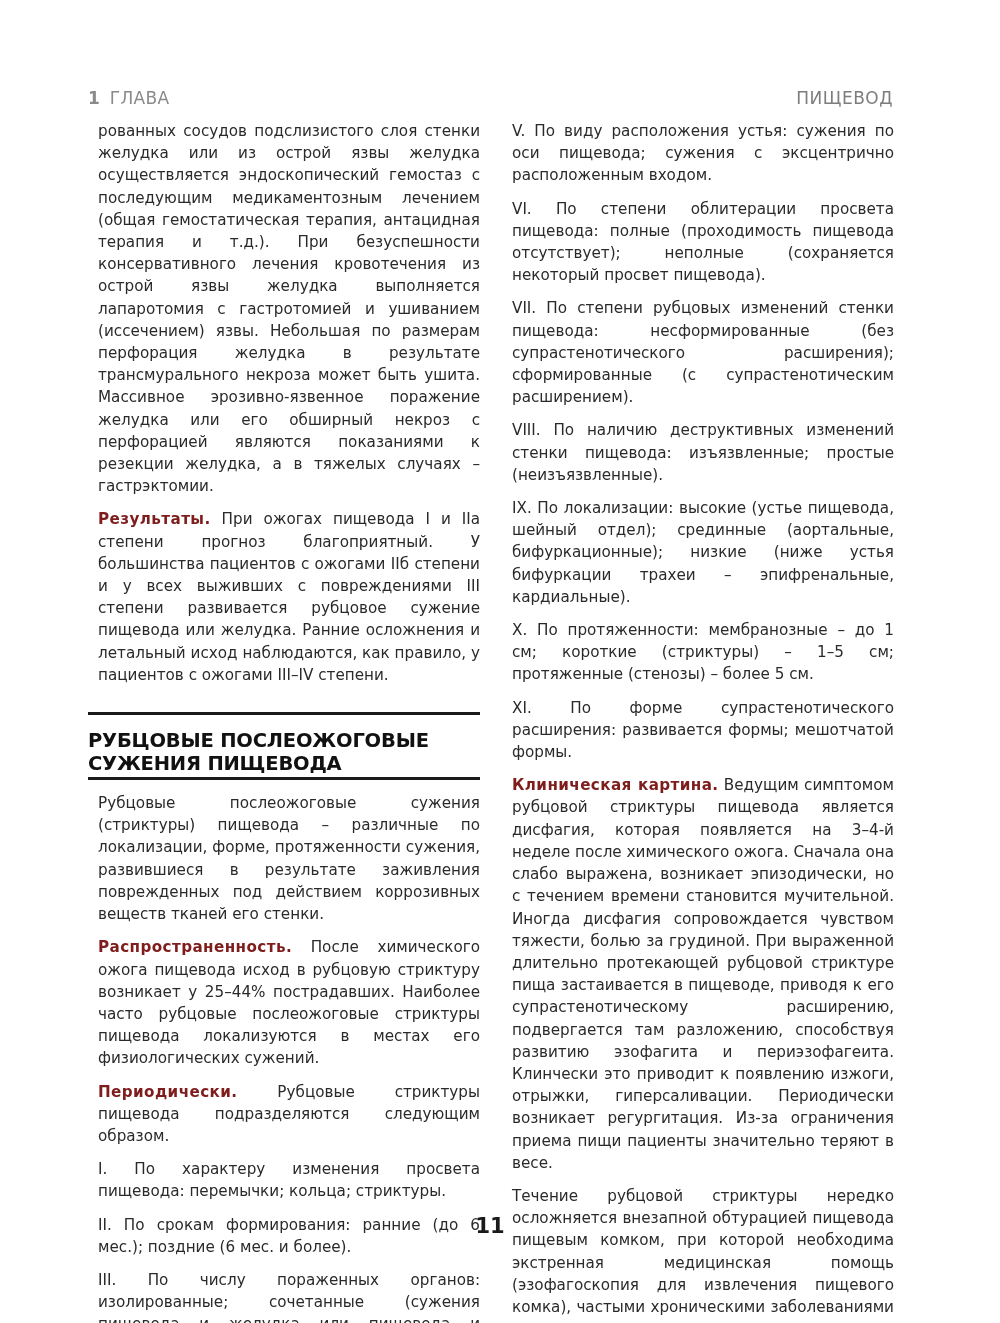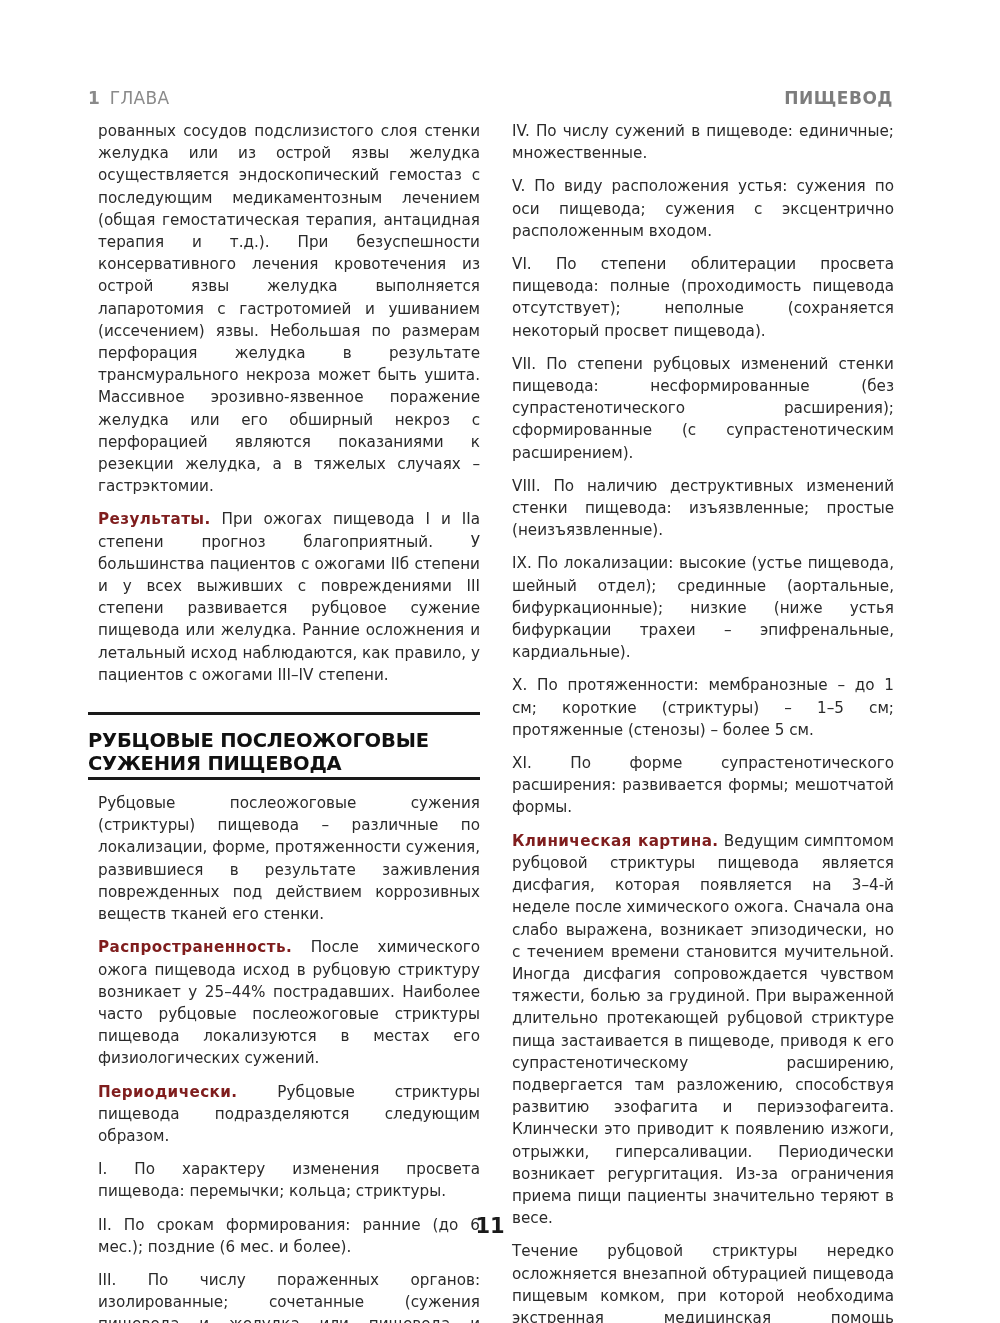--- a/index.html
+++ b/index.html
@@ -1,20 +1,20 @@
 <!DOCTYPE html>
 <html><head>
 <meta charset="utf-8">
 <style>
   html, body { margin: 0; padding: 0; background: #ffffff; }
   body { width: 1000px; height: 1323px; position: relative; overflow: hidden;
          font-family: "DejaVu Sans", sans-serif; color: #2a2a2a; }
   .header-left { position: absolute; left: 88px; top: 88px; font-size: 17px; color: #8a8a8a; letter-spacing: 0.3px; }
   .header-left .num { font-weight: bold; color: #8a8a8a; margin-right: 4px; }
-  .header-right { position: absolute; right: 107px; top: 88px; font-size: 17px; font-weight: bold; color: #7d7d7d; letter-spacing: 0.5px; }
+  .header-right { position: absolute; right: 107px; top: 88px; font-size: 17px; font-weight: normal; color: #7d7d7d; letter-spacing: 0.5px; }
   .col { position: absolute; top: 120px; width: 392px; font-size: 15.2px; line-height: 22.2px; text-align: justify; }
   .col-left { left: 88px; }
   .col-right { left: 502px; }
   .col p { margin: 0 0 11px 10px; }
   .lead { font-weight: bold; color: #7f1d1d; letter-spacing: 0.4px; }
   .rule { border: none; border-top: 3px solid #1a1a1a; margin: 0; }
   .section-title { font-weight: bold; font-size: 19.5px; line-height: 23px; color: #111; margin: 14px 0 2px 0; letter-spacing: -0.2px; text-align: left; }
   .definition-term { }
   .rule-top { margin-top: 26px; }
   .rule-bottom { margin-bottom: 12px; }
@@ -51,21 +51,20 @@
   <p>
     <span class="lead">Периодически.</span><span> Рубцовые стриктуры пищевода подразделяются следующим образом.</span>
   </p>
 
   <p>I. По характеру изменения просвета пищевода: перемычки; кольца; стриктуры.</p>
   <p>II. По срокам формирования: ранние (до 6 мес.); поздние (6 мес. и более).</p>
   <p>III. По числу пораженных органов: изолированные; сочетанные (сужения пищевода и желудка или пищевода и двенадцатиперстной кишки).</p>
 </div>
 
 <div class="col col-right">
-  <p>IV. По числу сужений в пищеводе: единичные; множественные.</p>
   <p>V. По виду расположения устья: сужения по оси пищевода; сужения с эксцентрично расположенным входом.</p>
   <p>VI. По степени облитерации просвета пищевода: полные (проходимость пищевода отсутствует); неполные (сохраняется некоторый просвет пищевода).</p>
   <p>VII. По степени рубцовых изменений стенки пищевода: несформированные (без супрастенотического расширения); сформированные (с супрастенотическим расширением).</p>
   <p>VIII. По наличию деструктивных изменений стенки пищевода: изъязвленные; простые (неизъязвленные).</p>
   <p>IX. По локализации: высокие (устье пищевода, шейный отдел); срединные (аортальные, бифуркационные); низкие (ниже устья бифуркации трахеи – эпифренальные, кардиальные).</p>
   <p>X. По протяженности: мембранозные – до 1 см; короткие (стриктуры) – 1–5 см; протяженные (стенозы) – более 5 см.</p>
   <p>XI. По форме супрастенотического расширения: развивается формы; мешотчатой формы.</p>
 
   <p>
     <span class="lead">Клиническая картина.</span><span> Ведущим симптомом рубцовой стриктуры пищевода является дисфагия, которая появляется на 3–4-й неделе после химического ожога. Сначала она слабо выражена, возникает эпизодически, но с течением времени становится мучительной. Иногда дисфагия сопровождается чувством тяжести, болью за грудиной. При выраженной длительно протекающей рубцовой стриктуре пища застаивается в пищеводе, приводя к его супрастенотическому расширению, подвергается там разложению, способствуя развитию эзофагита и периэзофагеита. Клинчески это приводит к появлению изжоги, отрыжки, гиперсаливации. Периодически возникает регургитация. Из-за ограничения приема пищи пациенты значительно теряют в весе.</span>

